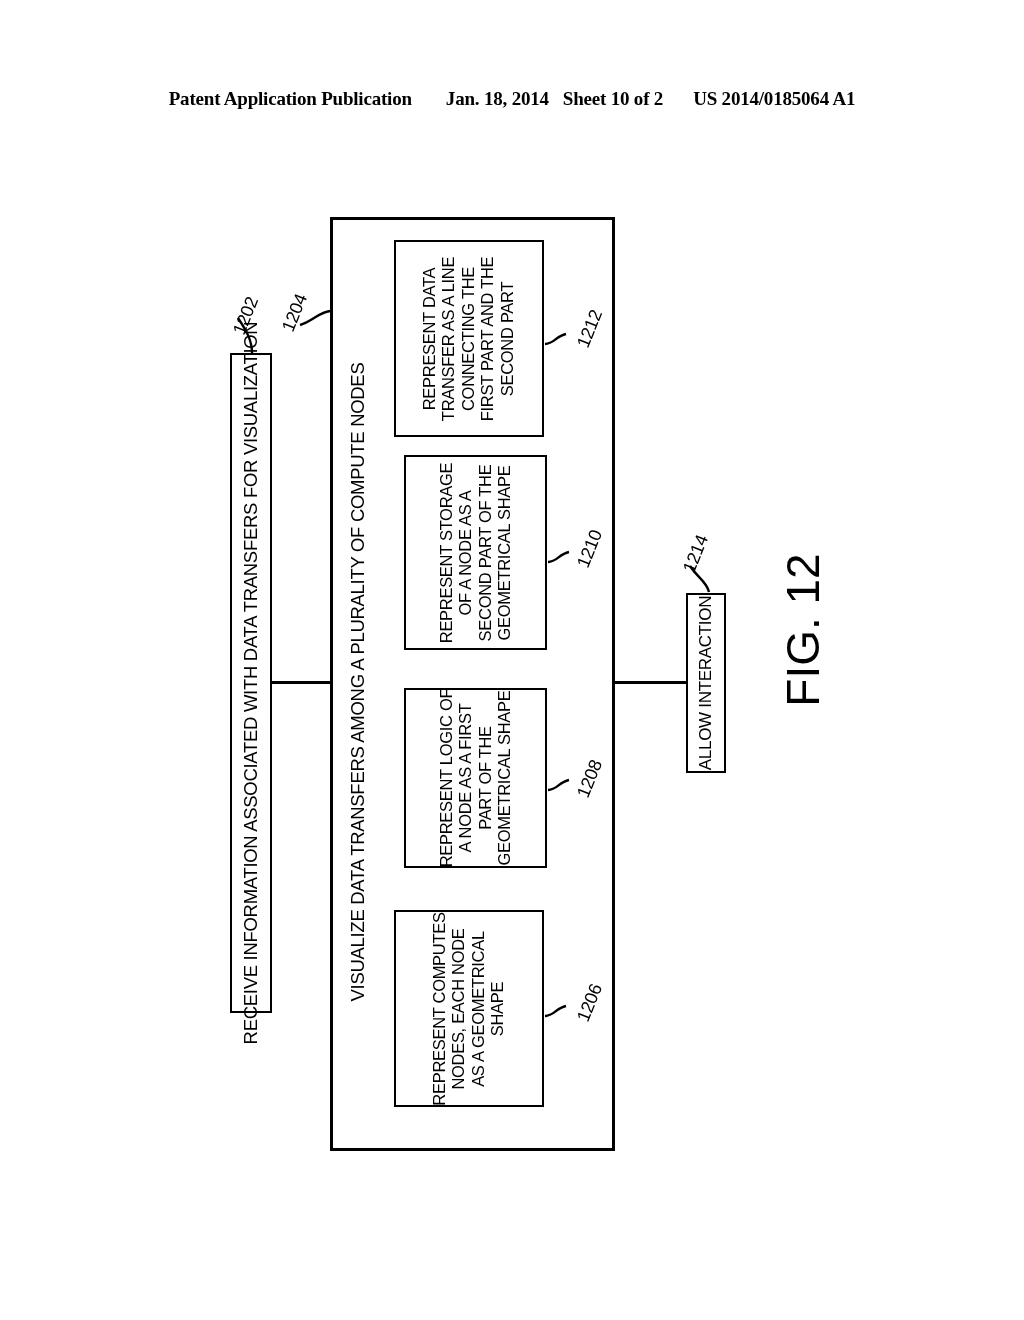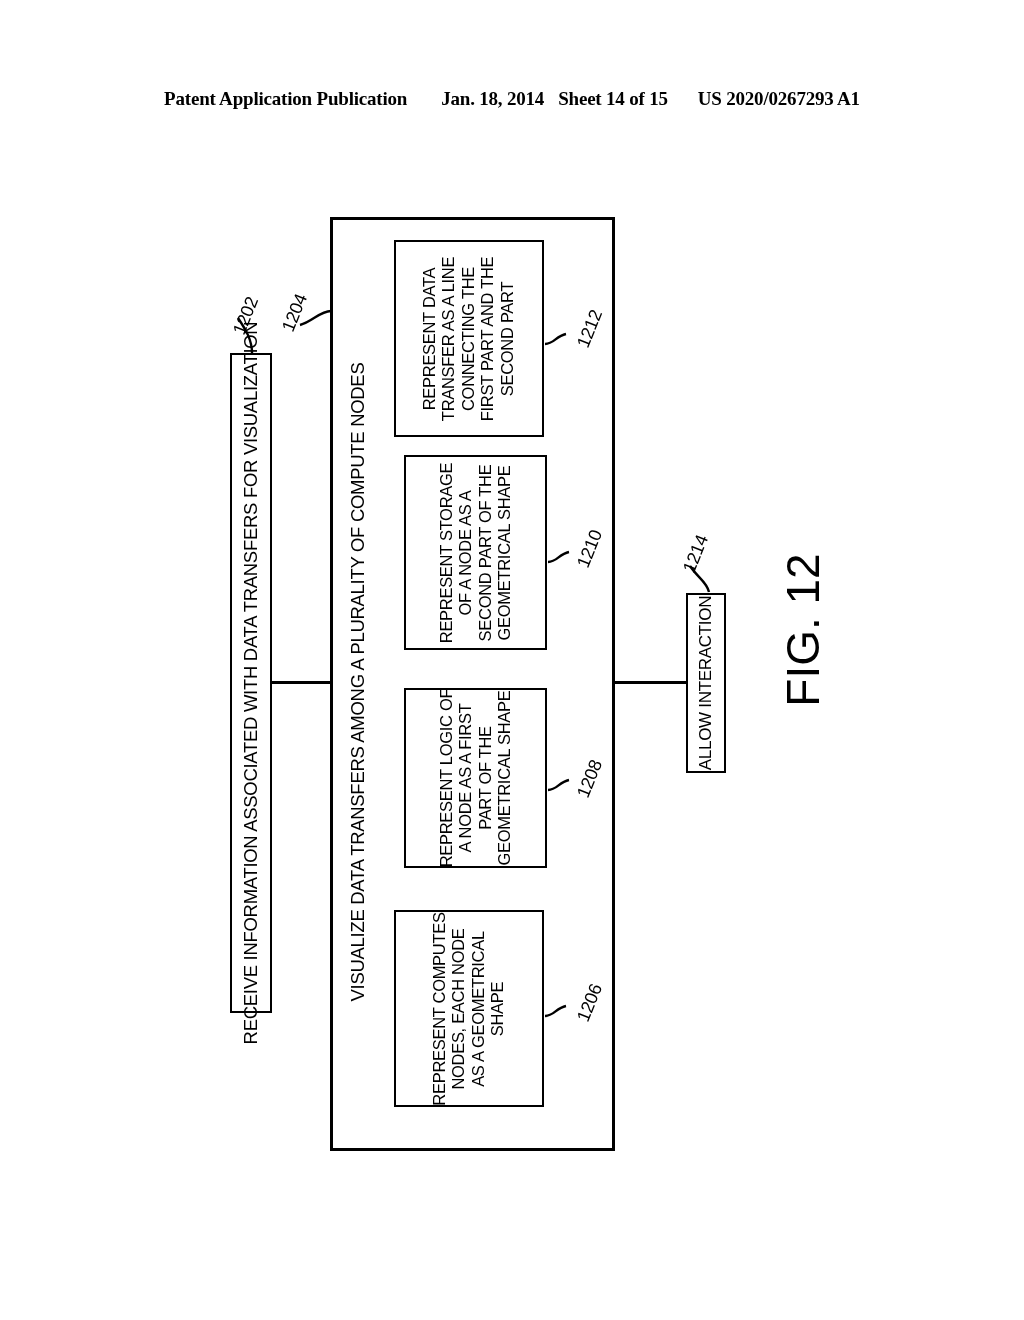--- a/index.html
+++ b/index.html
@@ -161,23 +161,23 @@
   }
 </style>
 </head>
 <body>
 
 <div id="page-header">
   <span class="hdr-seg">Patent Application Publication</span>
   <span class="gap-lg"></span>
   <span class="hdr-seg">Jan. 18, 2014</span>
   <span class="gap-sm"></span>
-  <span class="hdr-seg">Sheet 14 of 15</span>
+  <span class="hdr-seg">Sheet 10 of 2</span>
   <span class="gap-md"></span>
-  <span class="hdr-seg">US 2020/0267293 A1</span>
+  <span class="hdr-seg">US 2014/0185064 A1</span>
 </div>
 
 <div id="diagram">
 
   <div class="conn" id="conn-1202-1204"></div>
   <div class="conn" id="conn-1204-1214"></div>
 
   <div class="pbox thin" id="box-1202">
     <div class="vtext">RECEIVE INFORMATION ASSOCIATED WITH DATA TRANSFERS FOR VISUALIZATION</div>
   </div>

